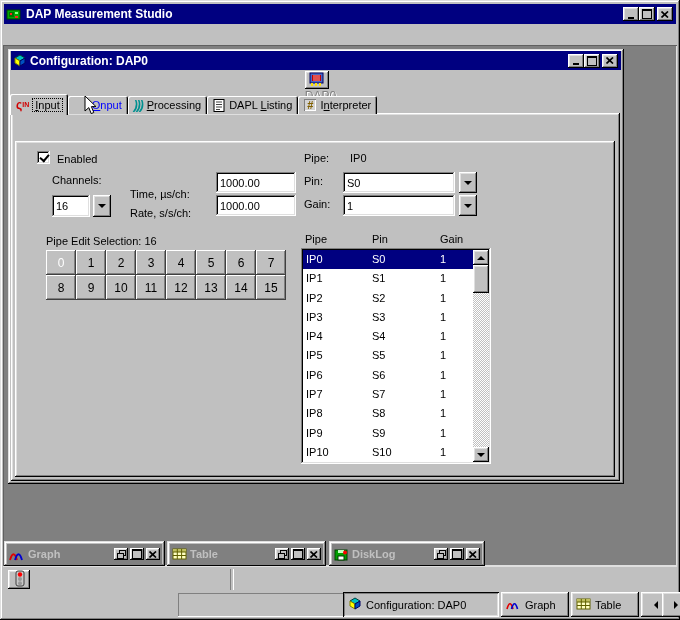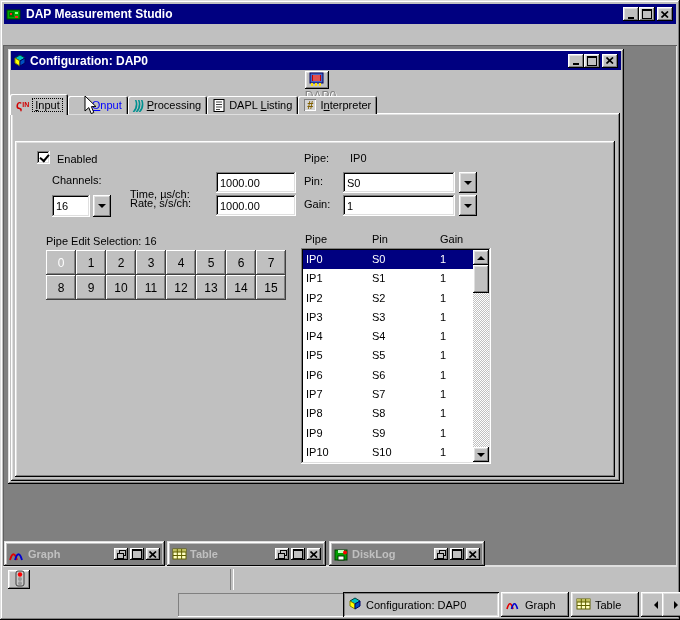--- a/index.html
+++ b/index.html
@@ -224,21 +224,21 @@
           <span class="plabel" style="left:289px;top:34px">Pin:</span>
           <input class="field" style="left: 328px; top: 31px; width: 108px; height: 21px;" value="S0">
           <span class="dropbtn bout" style="left:444px;top:31px;width:18px;height:21px">
               <span class="tri-down"></span>
             </span>
 
           <input class="field" style="left: 37px; top: 54px; width: 34px; height: 22px;" value="16">
           <span class="dropbtn bout" style="left:78px;top:54px;width:18px;height:22px">
               <span class="tri-down"></span>
             </span>
-          <span class="plabel" style="left:115px;top:56px">Rate, s/s/ch:</span>
+          <span class="plabel" style="left:115px;top:66px">Rate, s/s/ch:</span>
           <input class="field" style="left: 201px; top: 54px; width: 76px; height: 21px;" value="1000.00">
           <span class="plabel" style="left:289px;top:57px">Gain:</span>
           <input class="field" style="left: 328px; top: 54px; width: 108px; height: 21px;" value="1">
           <span class="dropbtn bout" style="left:444px;top:54px;width:18px;height:21px">
               <span class="tri-down"></span>
             </span>
 
           <span class="plabel" style="left:31px;top:94px">Pipe Edit Selection: 16</span>
           <div id="grid">
               <div class="gcell sel">0</div>

